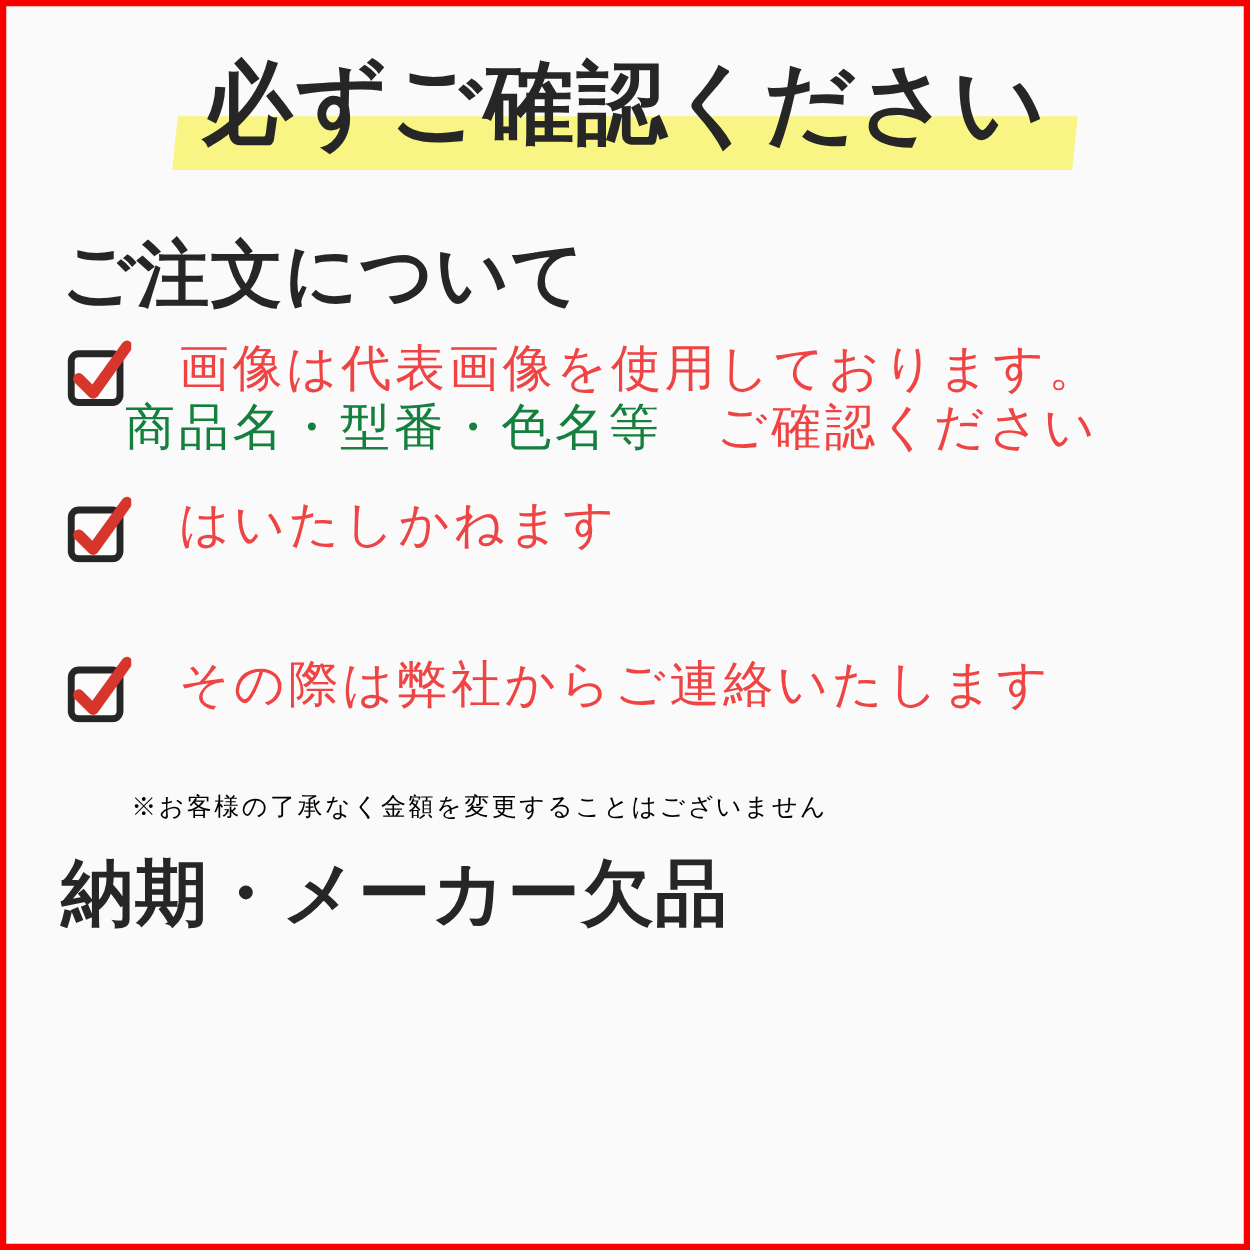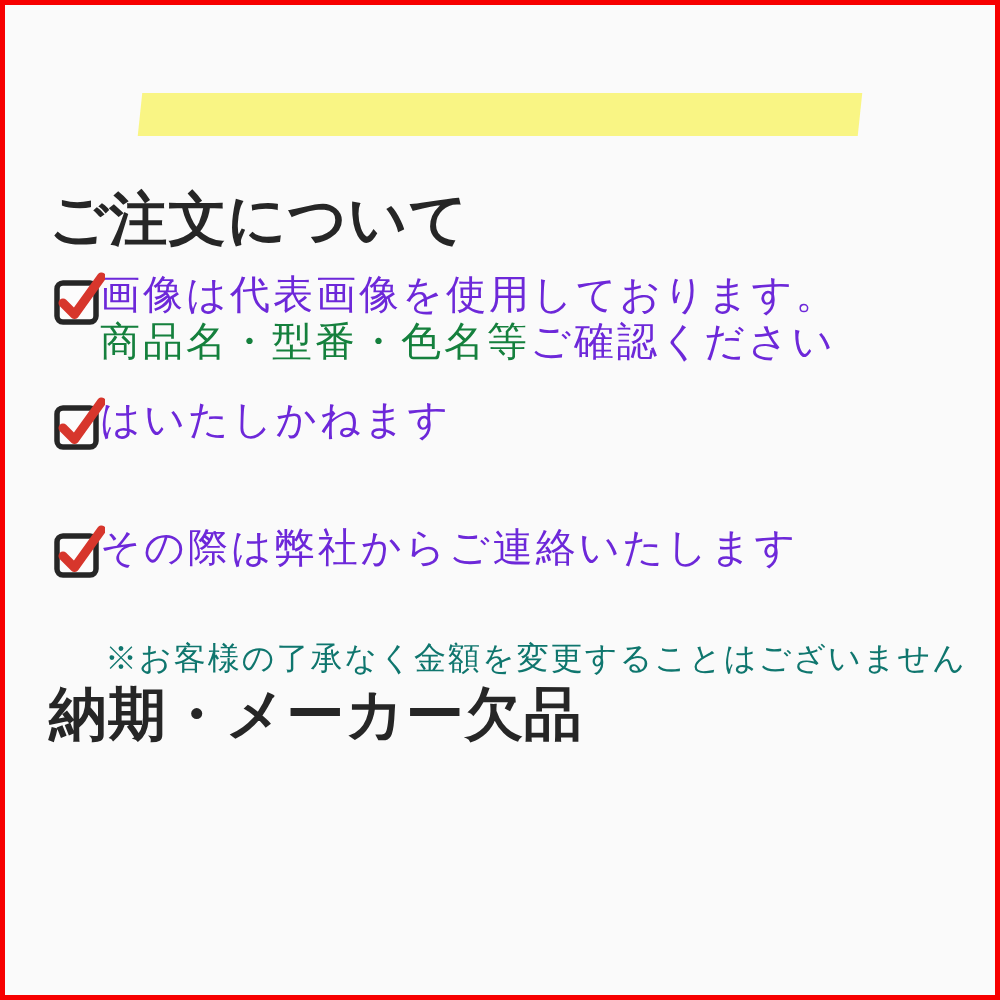--- a/index.html
+++ b/index.html
@@ -42,38 +42,38 @@
   }
   
   .item{position:absolute;left:48px;}
   .cb{position:absolute;left:0;top:-2px;width:52px;height:56px;display:block;}
   .txt{margin-left:47px;}
   .line{
     font-size:40px;line-height:47px;
     letter-spacing:3px;
     white-space:nowrap;
   }
-  .seg-black{color:#6d28d9;}
+  .seg-black{color:#ef4444;padding-left:43px;}
   .seg-red{color:#15803d;}
   .note{
     position:absolute;
     left:100px;top:624px;
-    font-size:32px;line-height:34px;
+    font-size:20px;line-height:34px;
     letter-spacing:2px;
-    color:#0f766e;
+    color:#000000;
     white-space:nowrap;
-    margin-top:12px;
   }
 </style>
 </head>
 <body>
 
 <div class="canvas">
 
   <div class="title-highlight"></div>
+  <div class="title-text">必ずご確認ください</div>
 
   <div class="heading" style="top:183px">ご注文について</div>
 
   <div class="item" style="top:266px">
     <span class="cb">
       <svg width="52" height="56" viewBox="0 0 52 56">
         <rect x="4" y="14" width="39" height="39" rx="6" fill="#fcfcfc" stroke="#262626" stroke-width="5.5"></rect>
         <path d="M10 34 L21.5 45.5 L48.5 8" fill="none" stroke="#d7362c" stroke-width="9" stroke-linecap="round" stroke-linejoin="round"></path>
       </svg>
     </span>

